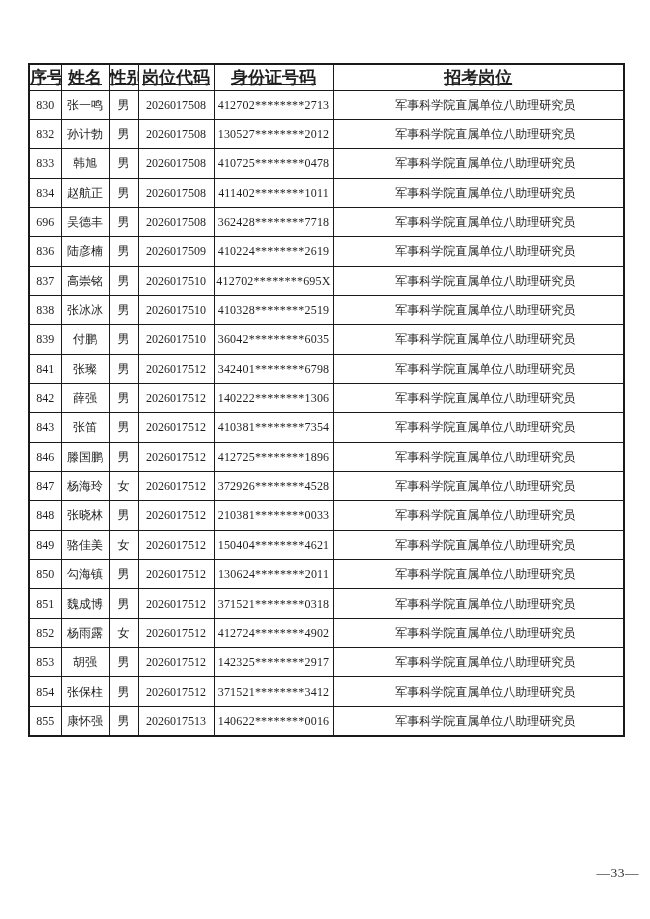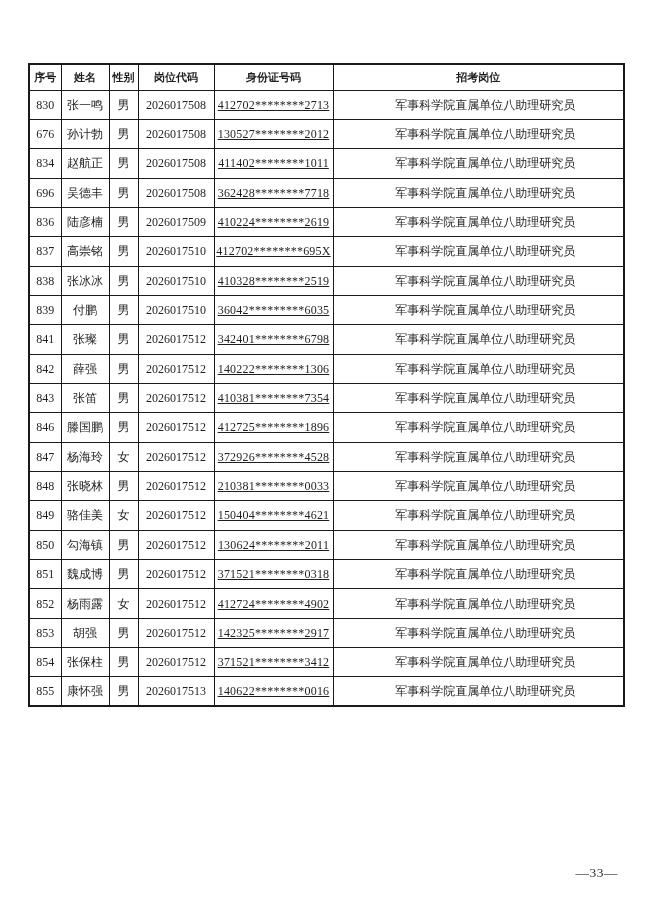--- a/index.html
+++ b/index.html
@@ -33,39 +33,39 @@
     vertical-align: middle;
     font-size: 12px;
     line-height: 1;
     overflow: hidden;
     white-space: nowrap;
     color: #1f1f1f;
   }
   table.roster th {
     height: 26px;
     font-weight: bold;
-    font-size: 11px;
+    font-size: 17px;
+    text-decoration: underline;
   }
   table.roster td {
     height: 29.35px;
   }
   td.id-cell {
     font-size: 11.5px;
     letter-spacing: 0.2px;
-    text-decoration: underline;
   }
   td.pos-cell {
     text-align: left;
     padding-left: 14px;
     font-size: 12px;
   }
   .page-number {
     position: absolute;
     top: 865px;
-    right: 32px;
+    right: 11px;
     font-size: 13.5px;
     color: #2b2b2b;
     letter-spacing: 0.5px;
   }
 </style>
 </head>
 <body>
 
 <div class="page">
 
@@ -91,25 +91,33 @@
     <tbody>
         <tr>
     <td>830</td>
     <td>张一鸣</td>
     <td>男</td>
     <td>2026017508</td>
     <td class="id-cell">412702********2713</td>
     <td class="pos-cell">军事科学院直属单位八助理研究员</td>
   </tr>
         <tr>
-    <td>676</td>
+    <td>832</td>
     <td>孙计勃</td>
     <td>男</td>
     <td>2026017508</td>
     <td class="id-cell">130527********2012</td>
+    <td class="pos-cell">军事科学院直属单位八助理研究员</td>
+  </tr>
+        <tr>
+    <td>833</td>
+    <td>韩旭</td>
+    <td>男</td>
+    <td>2026017508</td>
+    <td class="id-cell">410725********0478</td>
     <td class="pos-cell">军事科学院直属单位八助理研究员</td>
   </tr>
         <tr>
     <td>834</td>
     <td>赵航正</td>
     <td>男</td>
     <td>2026017508</td>
     <td class="id-cell">411402********1011</td>
     <td class="pos-cell">军事科学院直属单位八助理研究员</td>
   </tr>

